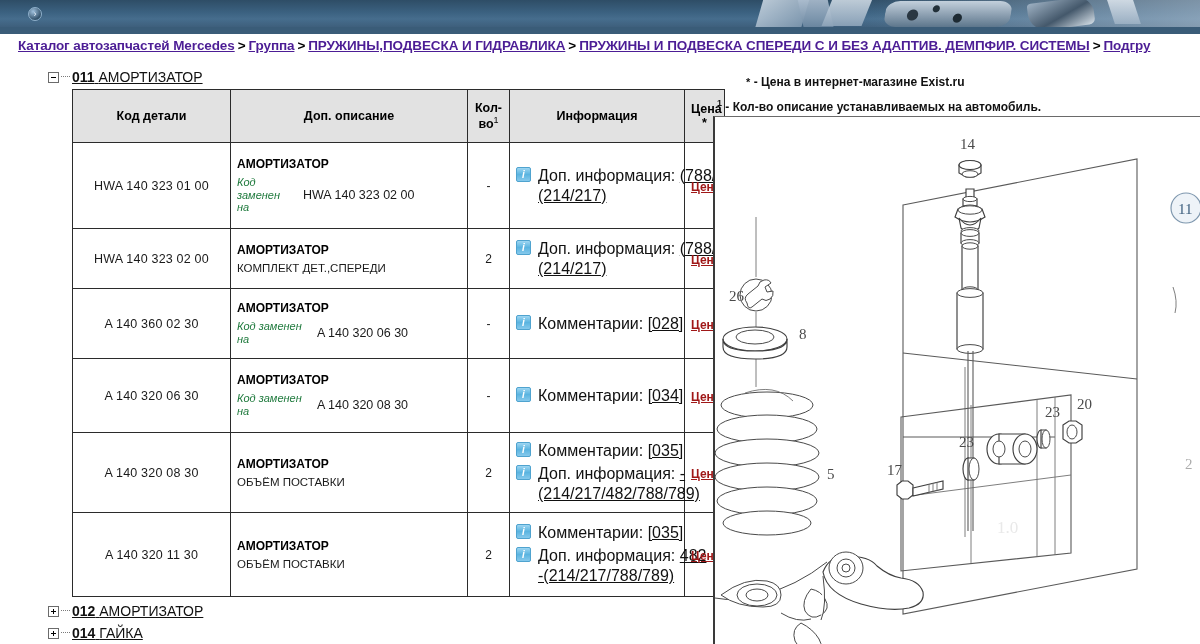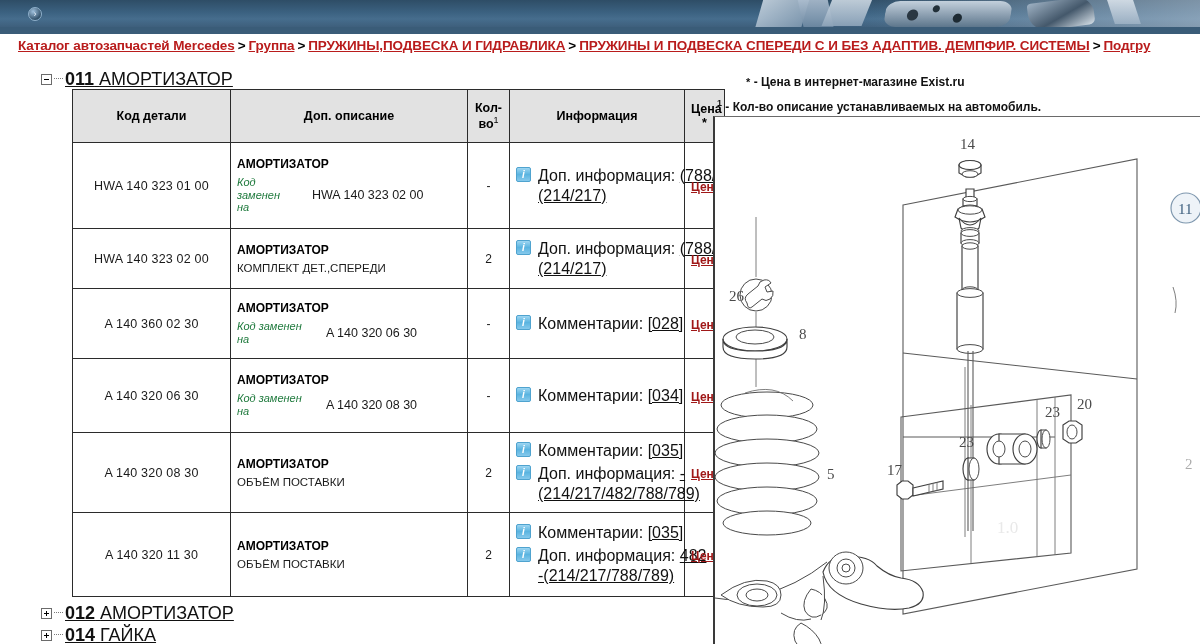--- a/index.html
+++ b/index.html
@@ -60,27 +60,27 @@
   }
 
   
   #breadcrumb {
     position: absolute; left: 18px; top: 38px;
     width: 1190px; height: 22px;
     font-size: 13.5px; font-weight: bold; color: #000;
     white-space: nowrap; overflow: hidden;
     letter-spacing: -0.1px;
   }
-  #breadcrumb .crumb-link { text-decoration: underline; color: #b91c1c; cursor: pointer; }
+  #breadcrumb .crumb-link { text-decoration: underline; color: #4c1d95; cursor: pointer; }
   #breadcrumb .crumb-sep { text-decoration: none; padding: 0 3px; }
 
   
   .tree-row {
-    position: absolute; left: 41px;
-    font-size: 18px; color: #111;
+    position: absolute; left: 48px;
+    font-size: 14px; color: #111;
     white-space: nowrap;
   }
   .tree-toggle {
     display: inline-block; width: 11px; height: 11px;
     border: 1px solid #6b6b6b; background: #fff;
     position: relative; vertical-align: middle; margin-right: 2px;
     cursor: pointer;
   }
   .tree-toggle::before {
     content: ""; position: absolute; left: 2px; top: 4px; width: 5px; height: 1px; background: #000;
@@ -131,21 +131,21 @@
     text-align: center; font-size: 12.5px; color: #1a1a1a; letter-spacing: .2px;
   }
   td.cell-qty { text-align: center; font-size: 12px; color: #1a1a1a; }
   td.cell-price { text-align: center; }
   .price-link {
     color: #a01818; font-size: 12px; font-weight: bold;
     text-decoration: underline; cursor: pointer;
   }
   .desc-title { font-weight: bold; font-size: 12px; color: #000; margin-bottom: 5px; }
   .desc-sub   { font-size: 11.5px; color: #1a1a1a; }
-  .repl-wrap  { display: flex; align-items: center; gap: 17px; }
+  .repl-wrap  { display: flex; align-items: center; gap: 8px; }
   .repl-note  {
     color: #1f7a3d; font-style: italic; font-size: 11px; line-height: 1.15;
     width: 58px; flex: 0 0 58px;
   }
   .repl-note.one-line { width: 72px; flex: 0 0 72px; }
   .repl-code  { font-size: 12.5px; color: #1a1a1a; white-space: nowrap; }
 
   .info-line { display: flex; align-items: flex-start; gap: 7px; margin: 3px 0; }
   .info-icon {
     flex: 0 0 15px; width: 15px; height: 15px; margin-top: 1px;

